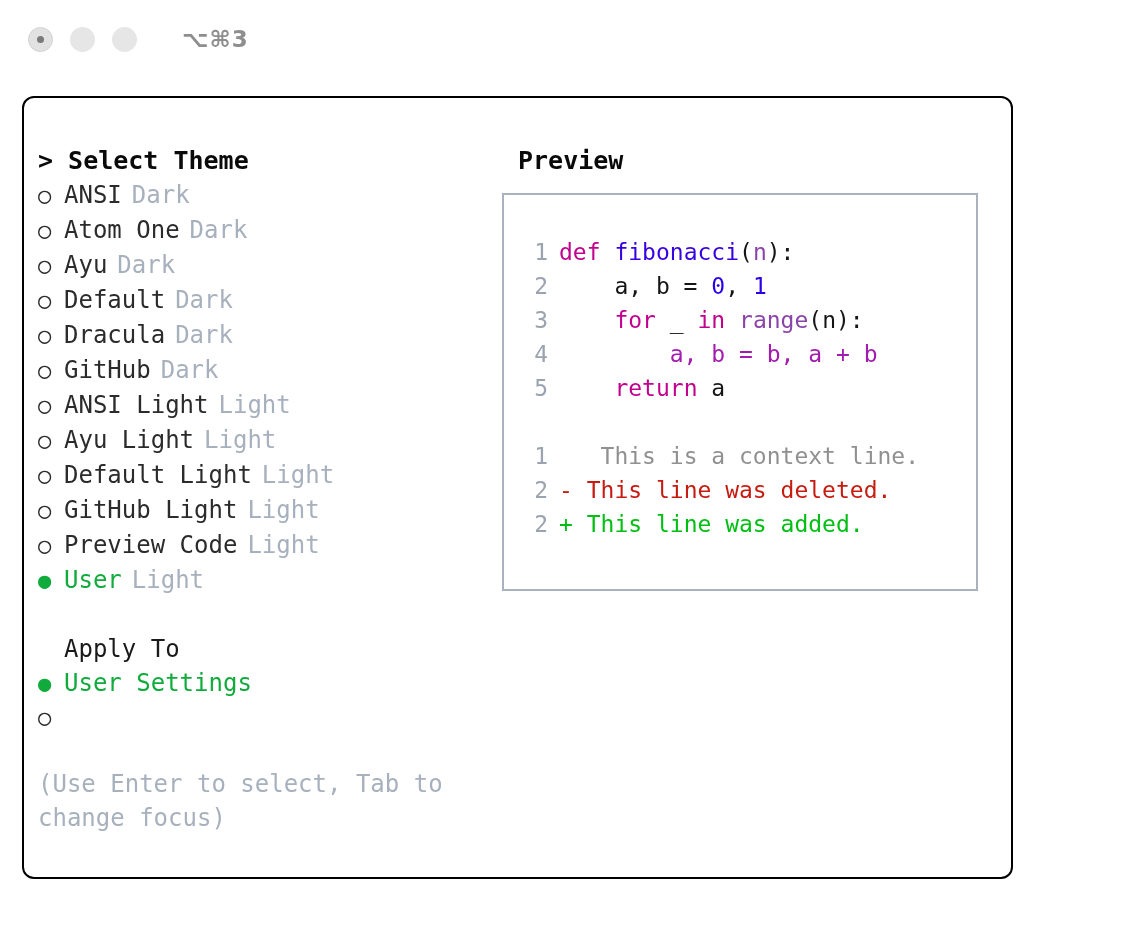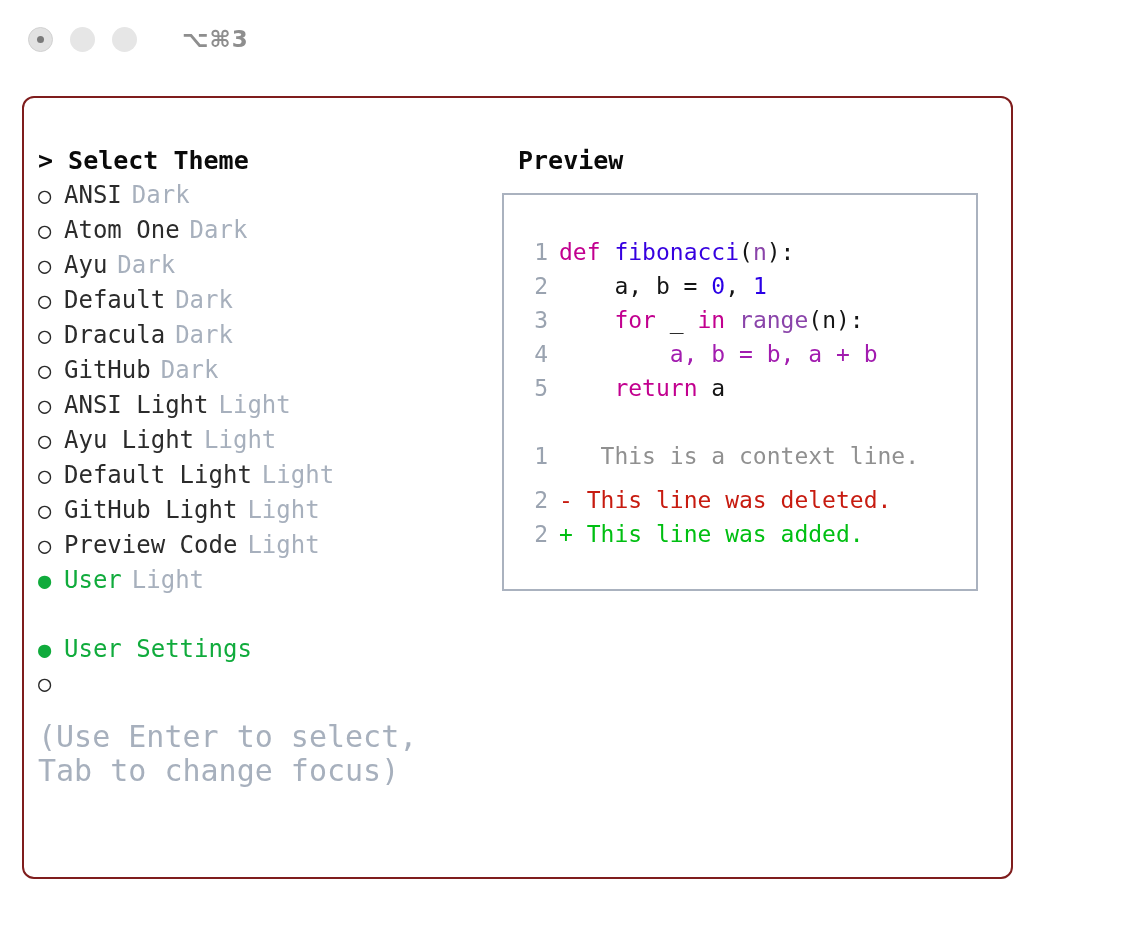--- a/index.html
+++ b/index.html
@@ -71,21 +71,21 @@
     letter-spacing: 1px;
   }
 
   
   .panel {
     position: absolute;
     left: 22px;
     top: 96px;
     width: 991px;
     height: 783px;
-    border: 2px solid #7f1d1d;
+    border: 2px solid #000000;
     border-radius: 12px;
     box-sizing: border-box;
     background: #ffffff;
   }
 
   .columns {
     position: absolute;
     left: 0; top: 0;
     width: 100%;
     height: 100%;
@@ -129,22 +129,22 @@
   }
   .subhead {
     font-size: 24px;
     line-height: 34px;
     color: #1a1a1a;
     padding-left: 26px;
     white-space: pre;
   }
   .spacer-row { height: 34px; }
   .hint {
-    margin-top: 19px;
-    font-size: 30px;
+    margin-top: 32px;
+    font-size: 24px;
     line-height: 34px;
     color: #a7b0bd;
     width: 410px;
   }
 
   
   .right-col {
     position: absolute;
     left: 478px;
     top: 46px;
@@ -213,41 +213,42 @@
             <div class="opt"><span class="marker">○</span><span class="opt-label">Dracula</span><span class="opt-badge">Dark</span></div>
             <div class="opt"><span class="marker">○</span><span class="opt-label">GitHub</span><span class="opt-badge">Dark</span></div>
             <div class="opt"><span class="marker">○</span><span class="opt-label">ANSI Light</span><span class="opt-badge">Light</span></div>
             <div class="opt"><span class="marker">○</span><span class="opt-label">Ayu Light</span><span class="opt-badge">Light</span></div>
             <div class="opt"><span class="marker">○</span><span class="opt-label">Default Light</span><span class="opt-badge">Light</span></div>
             <div class="opt"><span class="marker">○</span><span class="opt-label">GitHub Light</span><span class="opt-badge">Light</span></div>
             <div class="opt"><span class="marker">○</span><span class="opt-label">Preview Code</span><span class="opt-badge">Light</span></div>
             <div class="opt selected"><span class="marker">●</span><span class="opt-label">User</span><span class="opt-badge">Light</span></div>
           </div>
         <div class="spacer-row"></div>
+        <div class="subhead">Apply To</div>
         <div id="apply-list">
             <div class="opt selected"><span class="marker">●</span><span class="opt-label">User Settings</span></div>
             <div class="opt"><span class="marker">○</span></div>
           </div>
         <div class="hint">(Use Enter to select, Tab to change focus)</div>
       </div>
 
       <div class="right-col">
         <div class="preview-title">Preview</div>
         <div class="preview-box">
           <div id="code-block">
               <div class="code-line"><span class="gutter">1</span><span class="code-text"><span style="color: rgb(194, 0, 143);">def </span><span style="color: rgb(54, 0, 224);">fibonacci</span><span style="color: rgb(21, 21, 21);">(</span><span style="color: rgb(138, 68, 170);">n</span><span style="color: rgb(21, 21, 21);">):</span></span></div>
               <div class="code-line"><span class="gutter">2</span><span class="code-text"><span style="color: rgb(21, 21, 21);">    a, b = </span><span style="color: rgb(42, 0, 230);">0</span><span style="color: rgb(21, 21, 21);">, </span><span style="color: rgb(42, 0, 230);">1</span></span></div>
               <div class="code-line"><span class="gutter">3</span><span class="code-text"><span style="color: rgb(21, 21, 21);">    </span><span style="color: rgb(194, 0, 143);">for</span><span style="color: rgb(21, 21, 21);"> _ </span><span style="color: rgb(194, 0, 143);">in</span><span style="color: rgb(21, 21, 21);"> </span><span style="color: rgb(138, 68, 170);">range</span><span style="color: rgb(21, 21, 21);">(n):</span></span></div>
               <div class="code-line"><span class="gutter">4</span><span class="code-text"><span style="color: #a21caf;">        a, b = b, a + b</span></span></div>
               <div class="code-line"><span class="gutter">5</span><span class="code-text"><span style="color: rgb(21, 21, 21);">    </span><span style="color: rgb(194, 0, 143);">return</span><span style="color: rgb(21, 21, 21);"> a</span></span></div>
             </div>
           <div class="blank-line"></div>
           <div id="diff-block">
               <div class="code-line"><span class="gutter">1</span><span style="color: rgb(144, 144, 144); white-space: pre;"> </span><span class="code-text" style="color: rgb(144, 144, 144);">  This is a context line.</span></div>
-              <div class="code-line"><span class="gutter">2</span><span style="color: rgb(199, 27, 16); white-space: pre;">-</span><span class="code-text" style="color: rgb(199, 27, 16); margin-top: 10px;"> This line was deleted.</span></div>
+              <div class="code-line"><span class="gutter">2</span><span style="color: rgb(199, 27, 16); white-space: pre;">-</span><span class="code-text" style="color: rgb(199, 27, 16);"> This line was deleted.</span></div>
               <div class="code-line"><span class="gutter">2</span><span style="color: rgb(0, 191, 18); white-space: pre;">+</span><span class="code-text" style="color: rgb(0, 191, 18); text-align: center;"> This line was added.</span></div>
             </div>
         </div>
       </div>
 
     </div>
   </div>
 
 </div>
 

